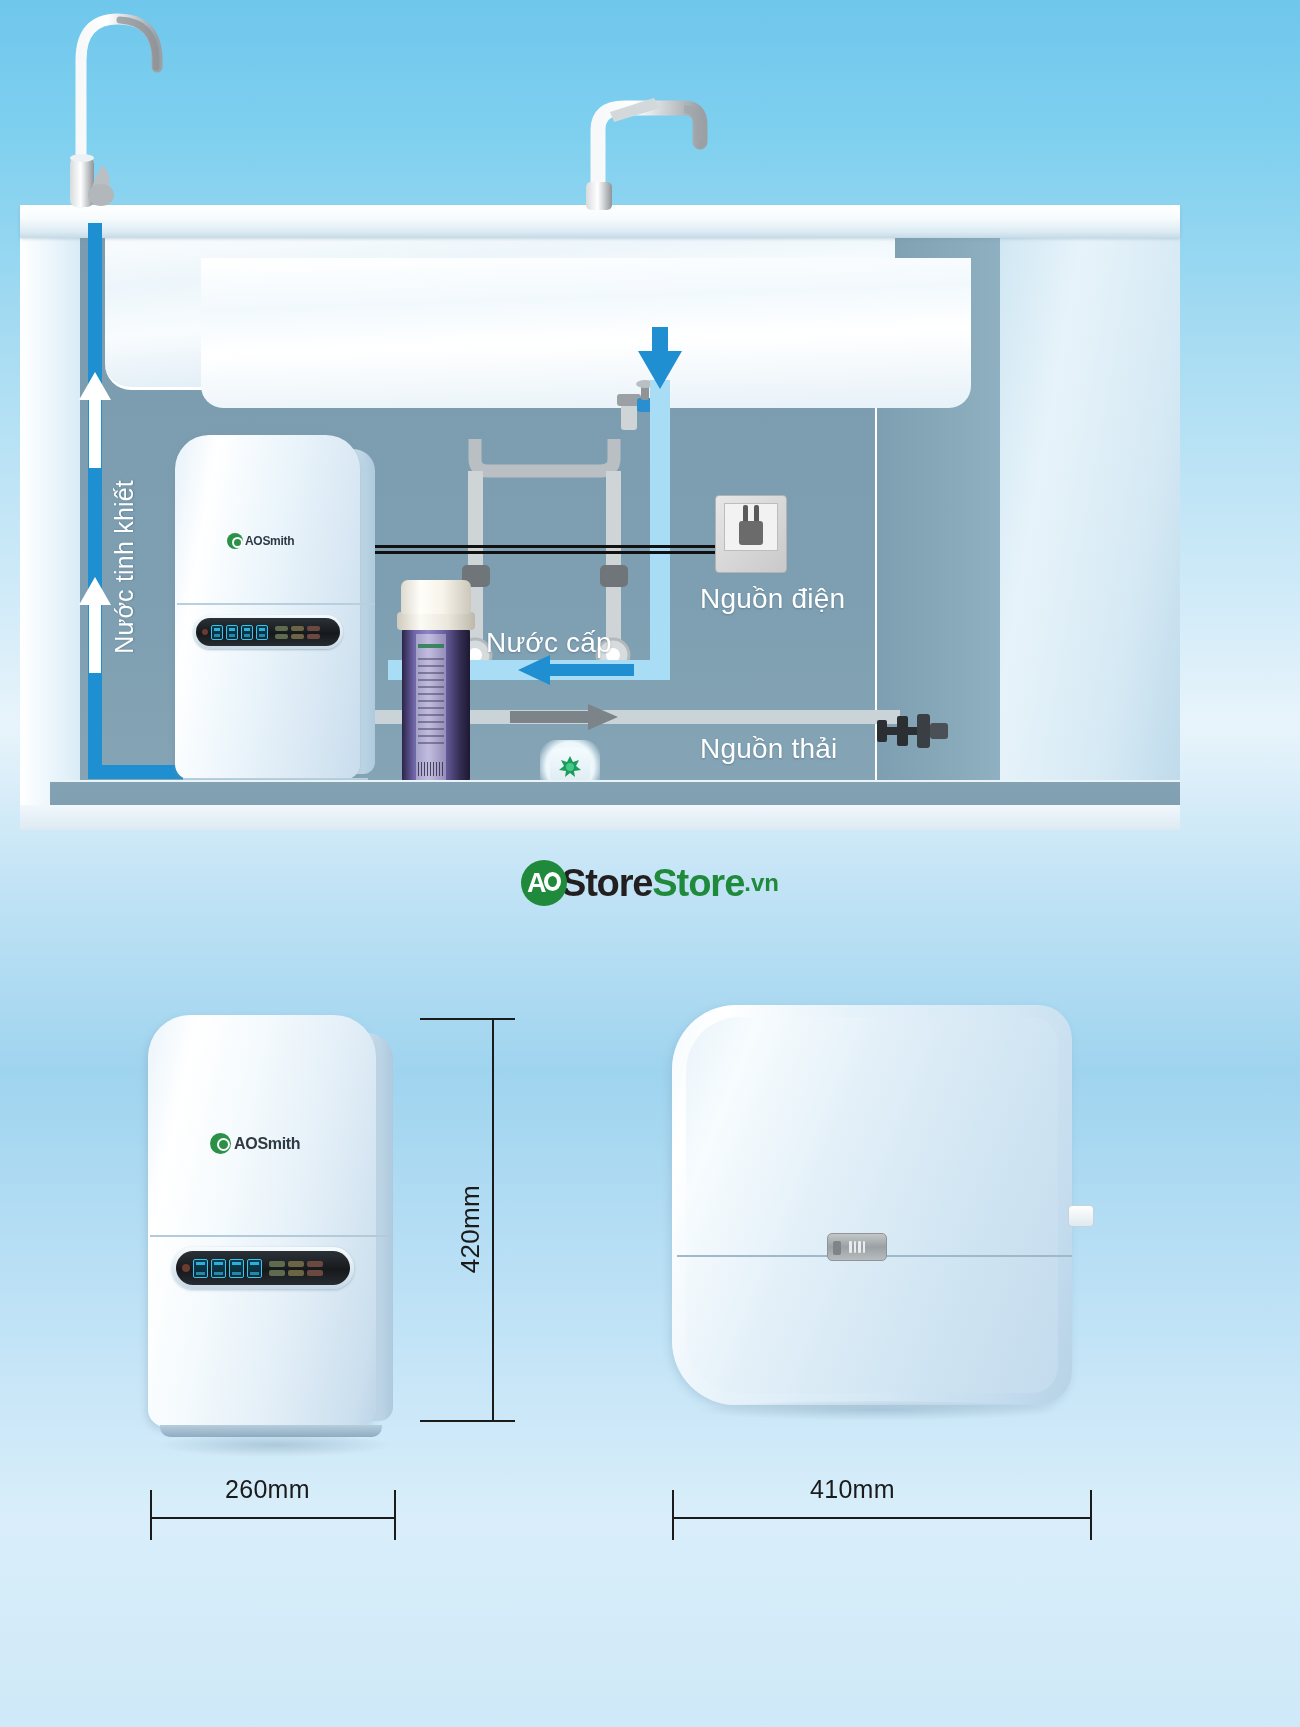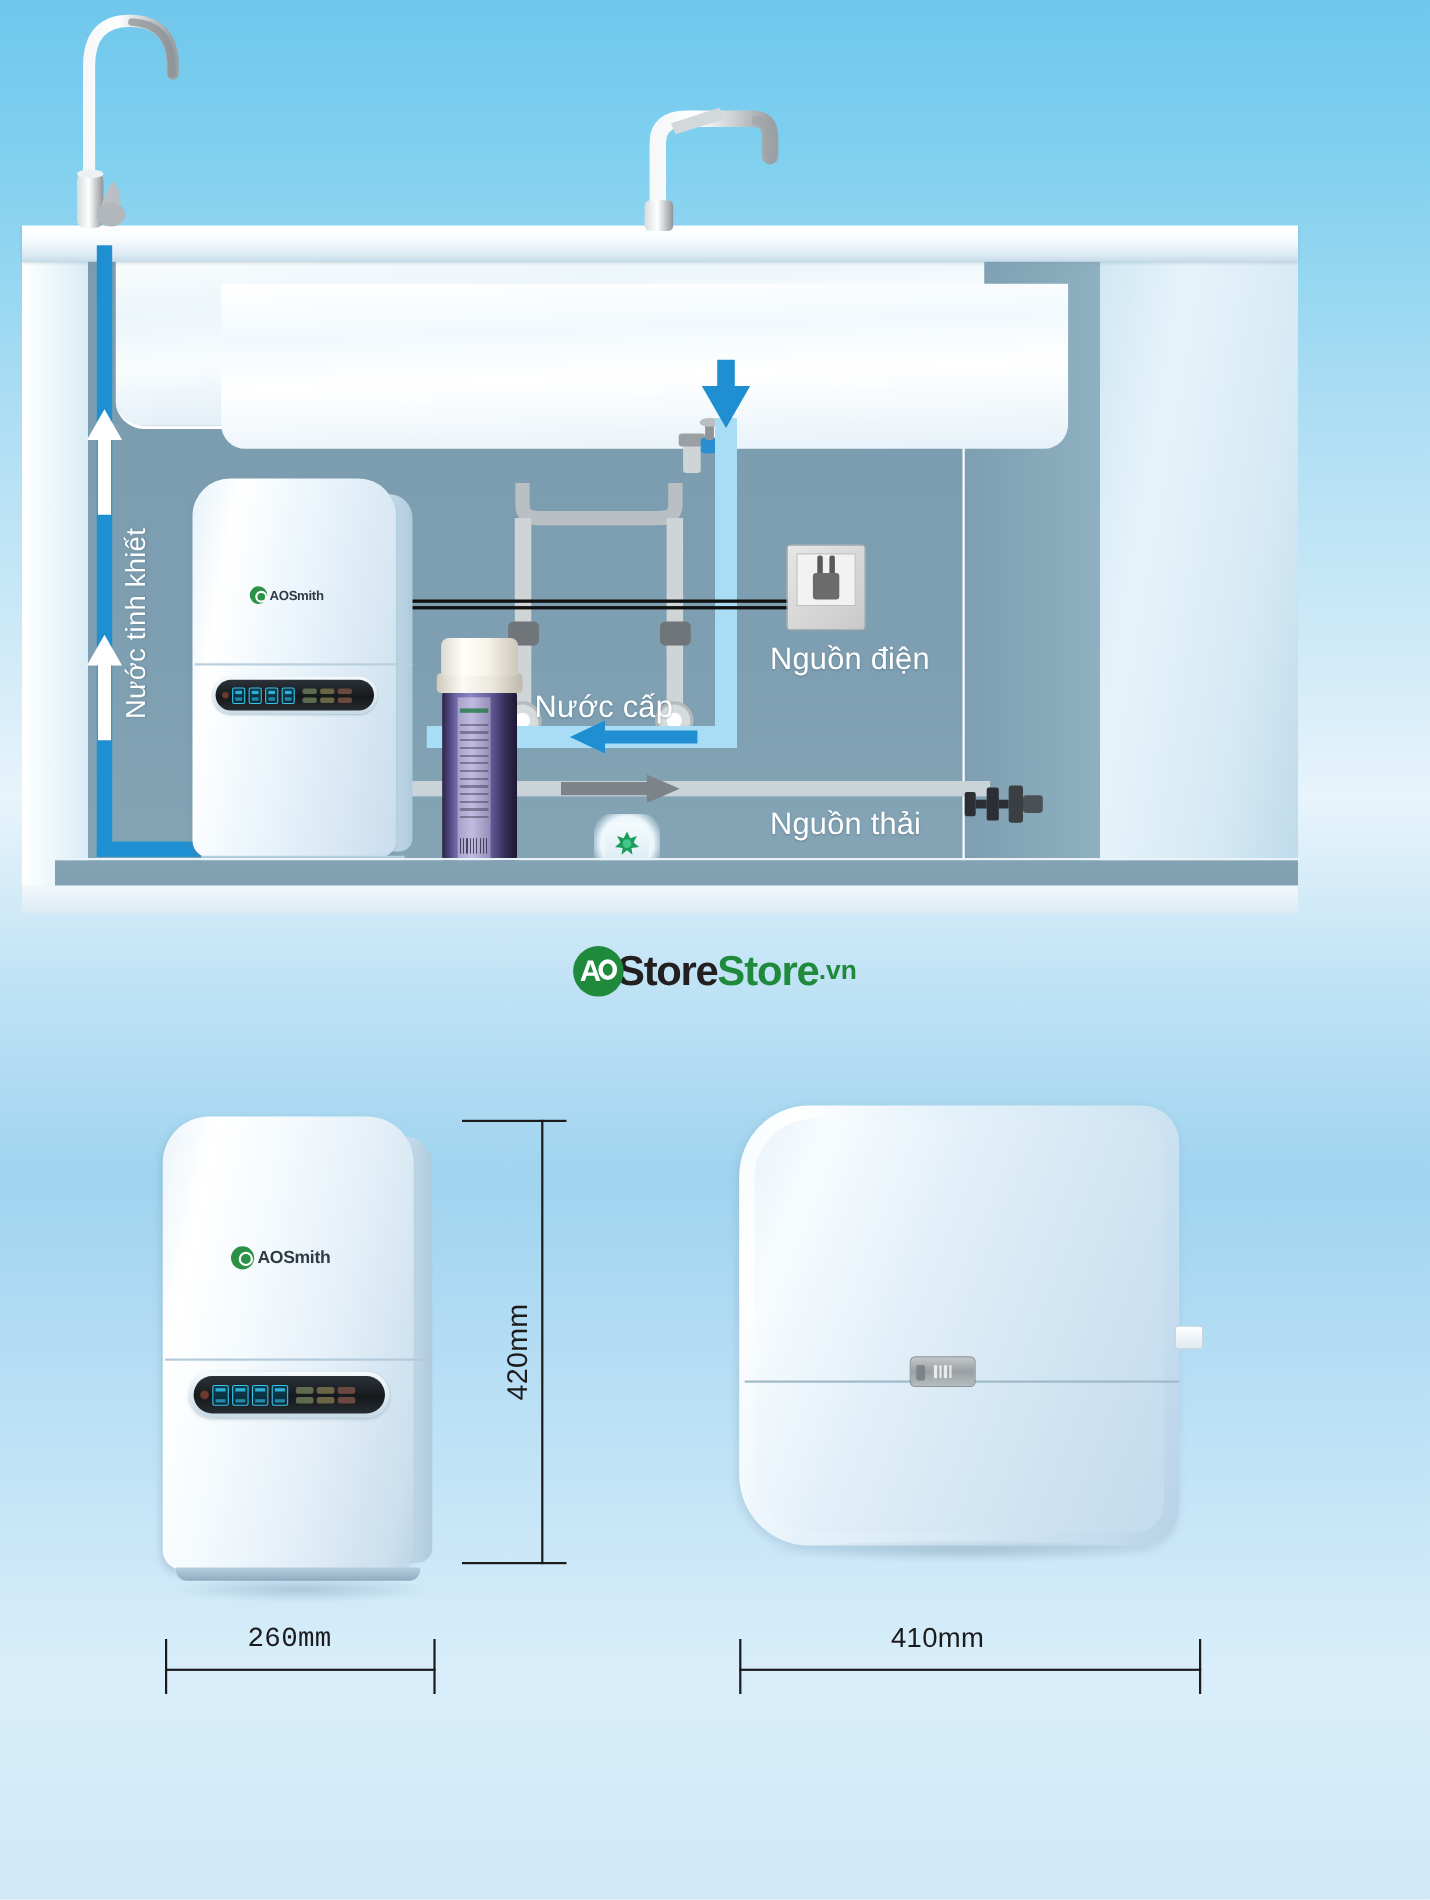--- a/index.html
+++ b/index.html
@@ -268,21 +268,21 @@
     background:linear-gradient(180deg,#ffffff,#dfe9ef);
     border:1px solid #c5d3db;
   }
   .bu-shadow{position:absolute;left:20px;top:396px;width:370px;height:20px;border-radius:50%;
     background:radial-gradient(ellipse at 50% 45%, rgba(120,150,172,.35), rgba(120,150,172,0) 70%);}
 
   
   .dimline{position:absolute;background:#1b1b1b;}
   .dimtxt{position:absolute;color:#1b1b1b;font-size:25px;letter-spacing:.3px;white-space:nowrap;}
   #dim-h-txt{ left:455px; top:195px; writing-mode:vertical-rl; transform:rotate(180deg); font-size:26px;}
-  #dim-w1-txt{ left:225px; top:485px;font-family:Liberation Mono, monospace; }
+  #dim-w1-txt{ left:225px; top:485px; }
   #dim-w2-txt{ left:810px; top:485px; }
 
 </style>
 </head>
 <body>
 
 <div id="page">
 
   <div id="scene">
 

